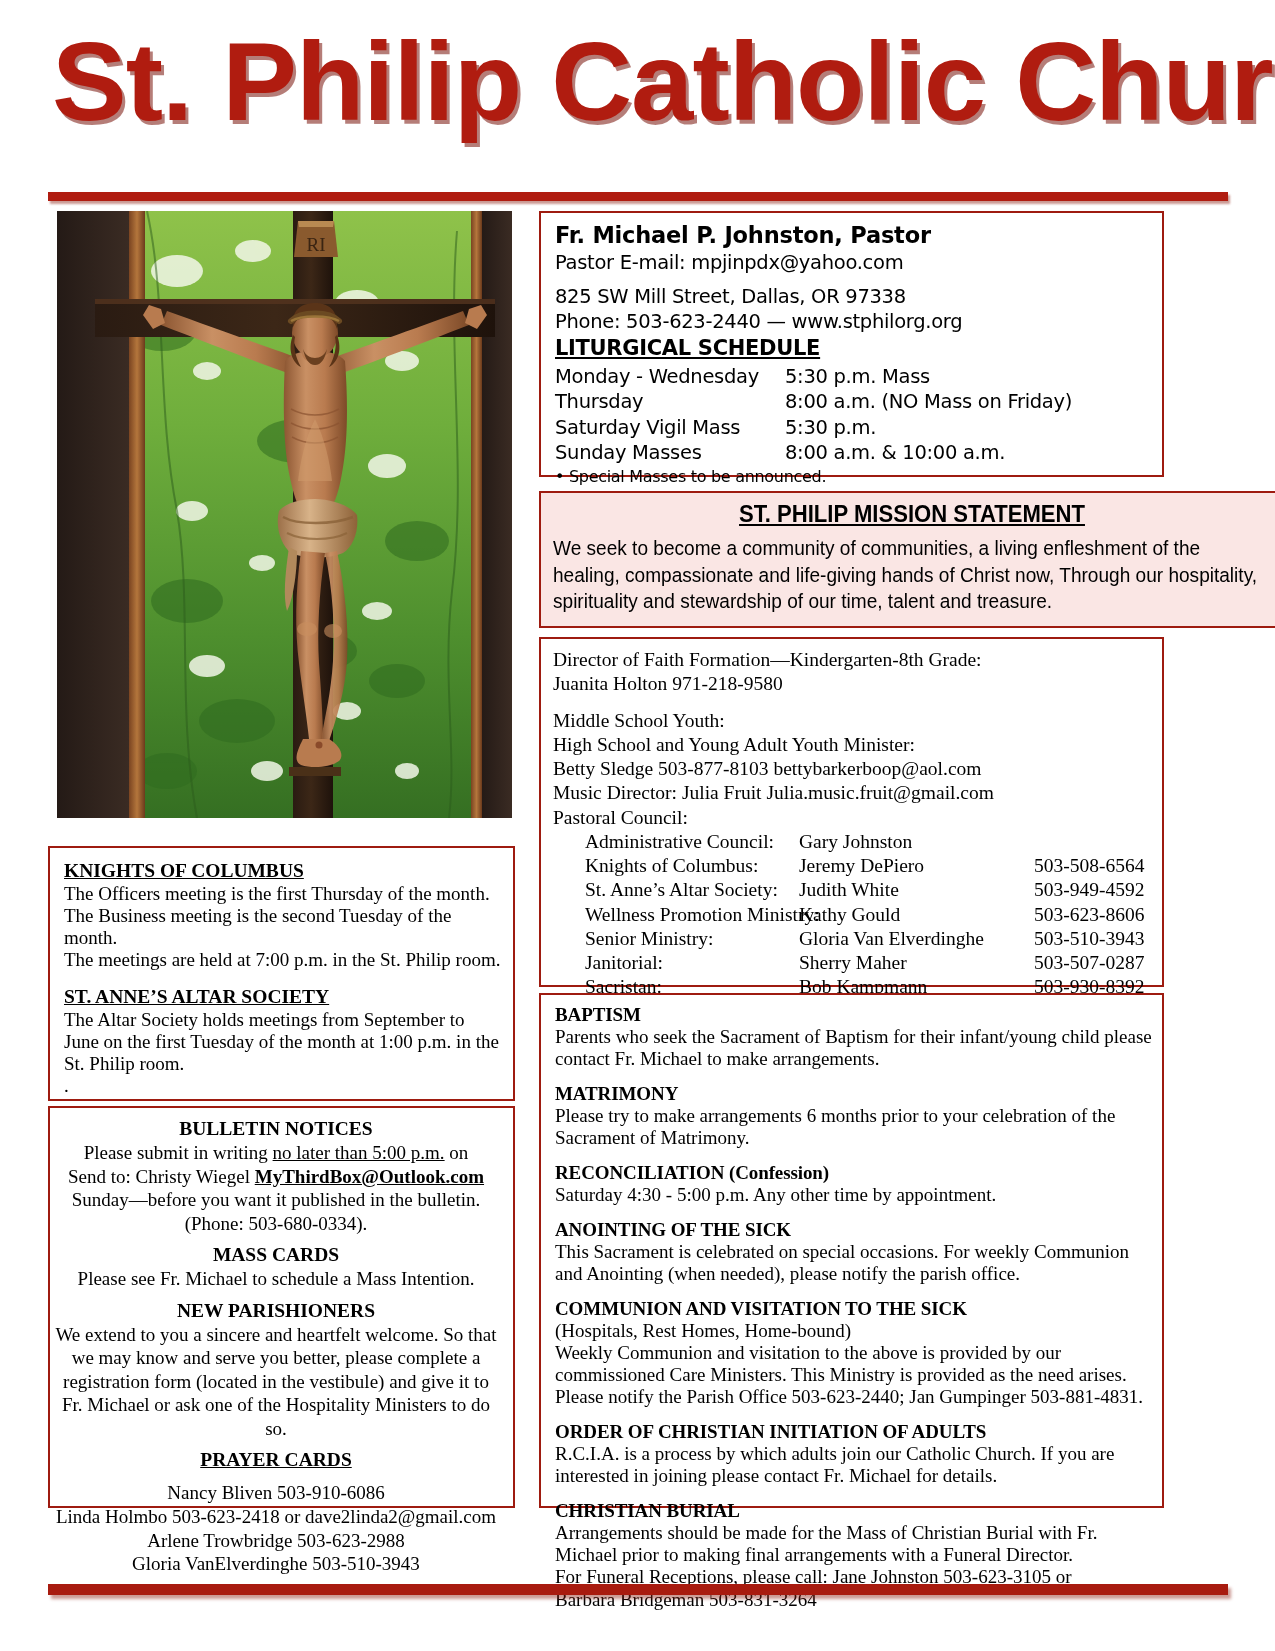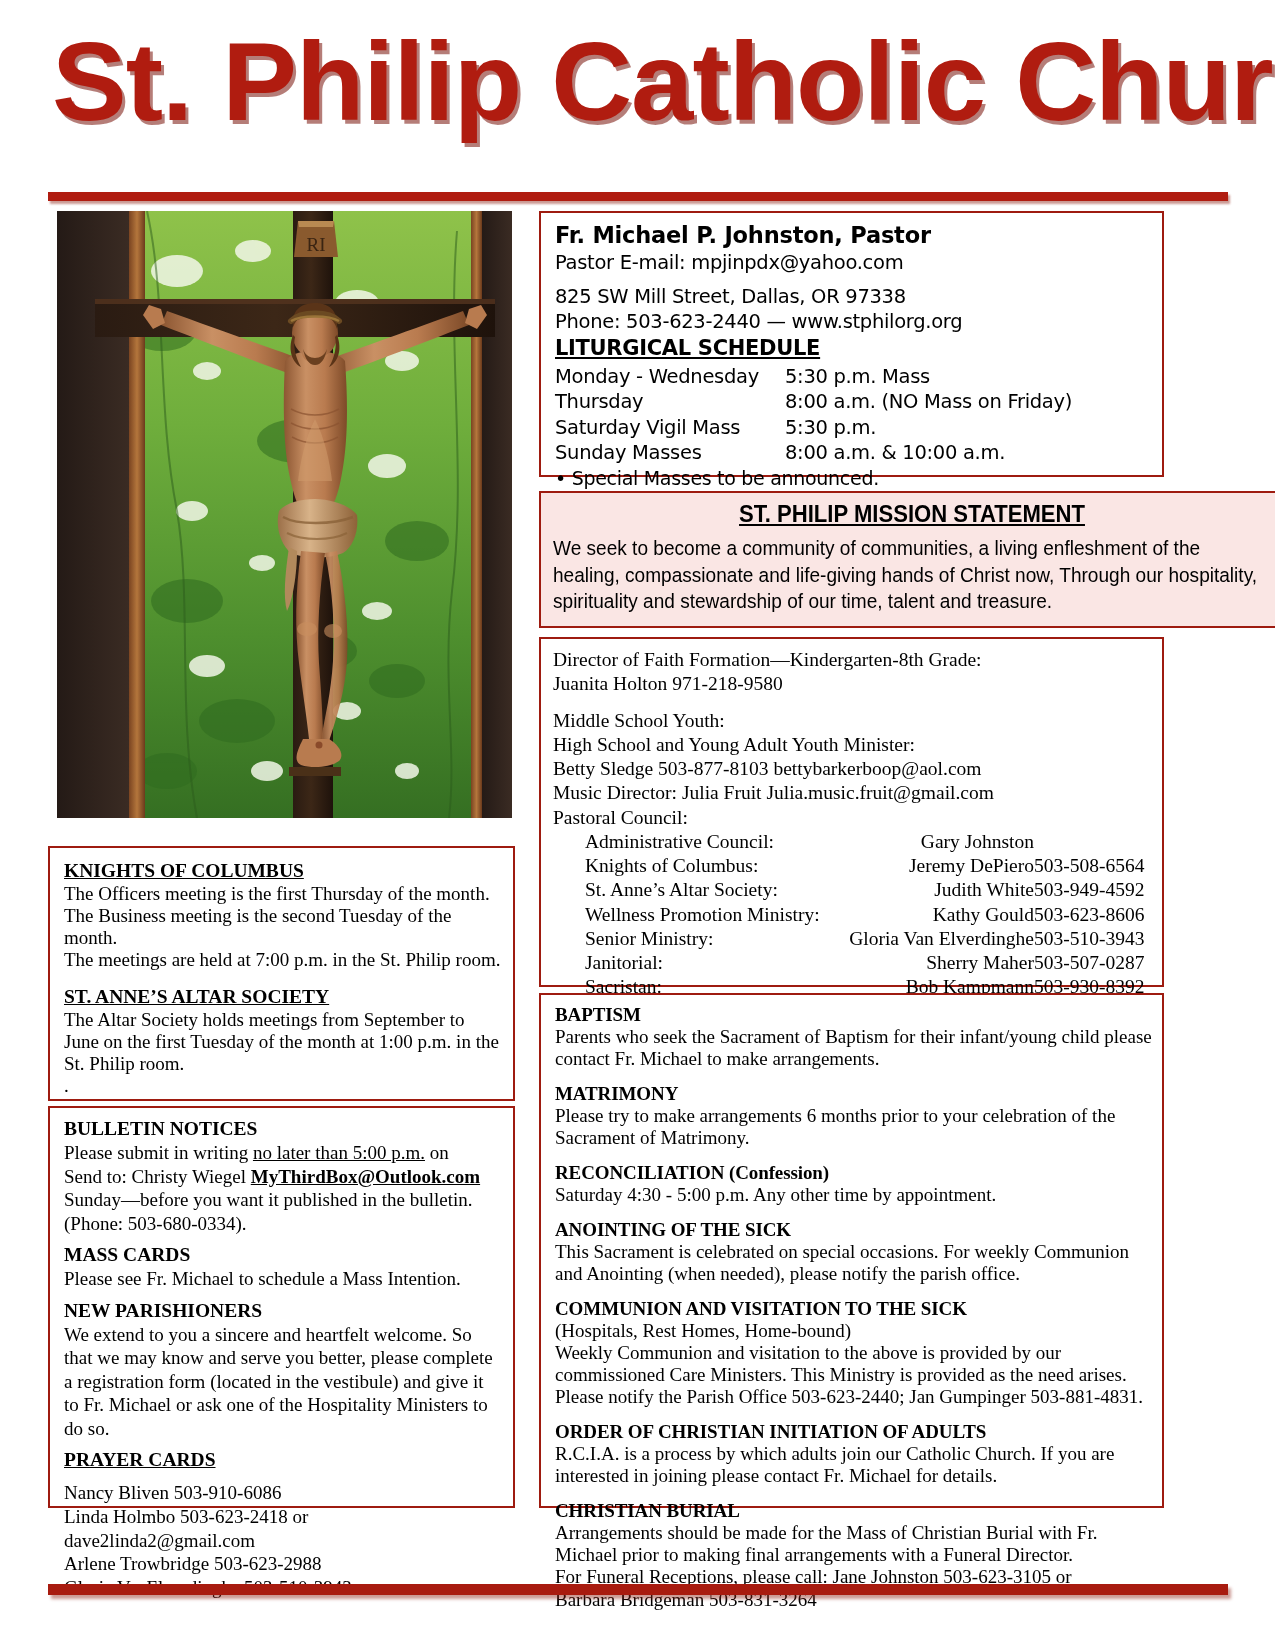--- a/index.html
+++ b/index.html
@@ -106,21 +106,21 @@
   }
   .sched-row {
     font-size: 19.5px;
     line-height: 1.30;
     letter-spacing: -0.3px;
     display: flex;
   }
   .sched-row .d { width: 230px; flex: 0 0 230px; }
   .sched-row .t { flex: 1; }
   .special {
-    font-size: 19px;
+    font-size: 16px;
     letter-spacing: -0.3px;
     margin-top: 2px;
   }
 
   
   #mission-box {
     left: 539px; top: 491px; width: 746px; height: 137px;
     background: #FAE6E4;
     padding: 7px 12px 0 12px;
     font-family: "Liberation Sans Narrow", "Liberation Sans", sans-serif;
@@ -148,31 +148,32 @@
     padding: 9px 10px 8px 12px;
   }
   #staff-box .sline {
     font-size: 19.5px;
     line-height: 1.245;
     white-space: nowrap;
   }
   #staff-box .sgap { height: 12px; }
   .rowflex { display: flex; white-space: nowrap; margin-left: 32px; }
   .rowflex .c1 { width: 214px; flex: 0 0 214px; }
-  .rowflex .c2 { width: 235px; flex: 0 0 235px; text-align: right; }
+  .rowflex .c2 { width: 235px; flex: 0 0 235px; }
   .rowflex .c3 { flex: 1; }
 
   
   #koc-box {
     left: 48px; top: 846px; width: 467px; height: 255px;
     padding: 12px 12px 0 14px;
   }
   #bulletin-box {
     left: 48px; top: 1106px; width: 467px; height: 402px;
-    padding: 10px 12px 0 14px;
+    padding: 10px 12px 0 1px;
+    text-align: center;
   }
   .lh {
     font-weight: bold;
     font-size: 19.5px;
     text-decoration: underline;
     letter-spacing: 0px;
     margin-bottom: 1px;
   }
   .lh-plain {
     font-weight: bold;

